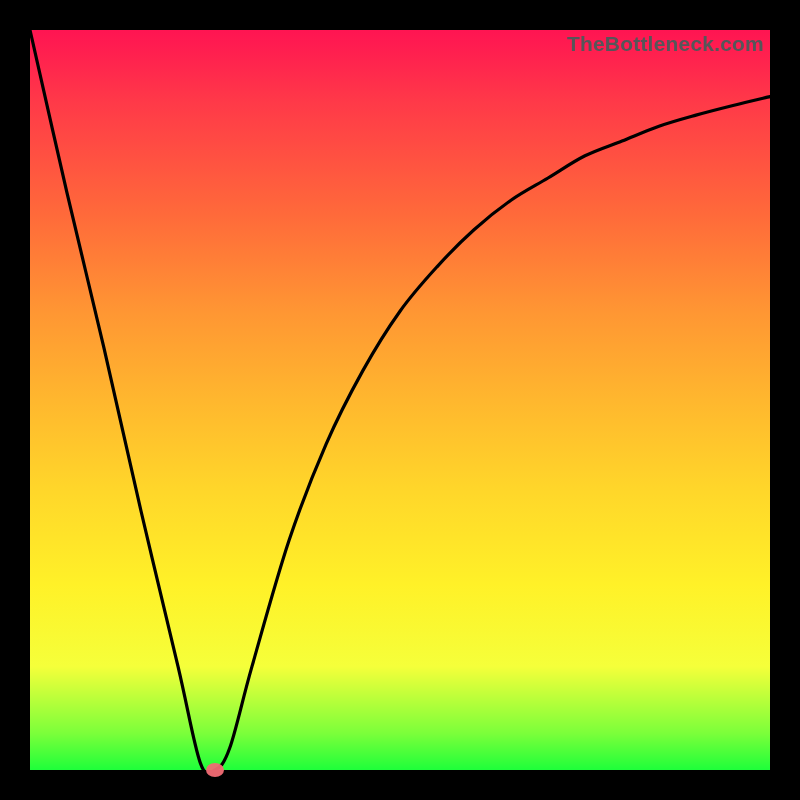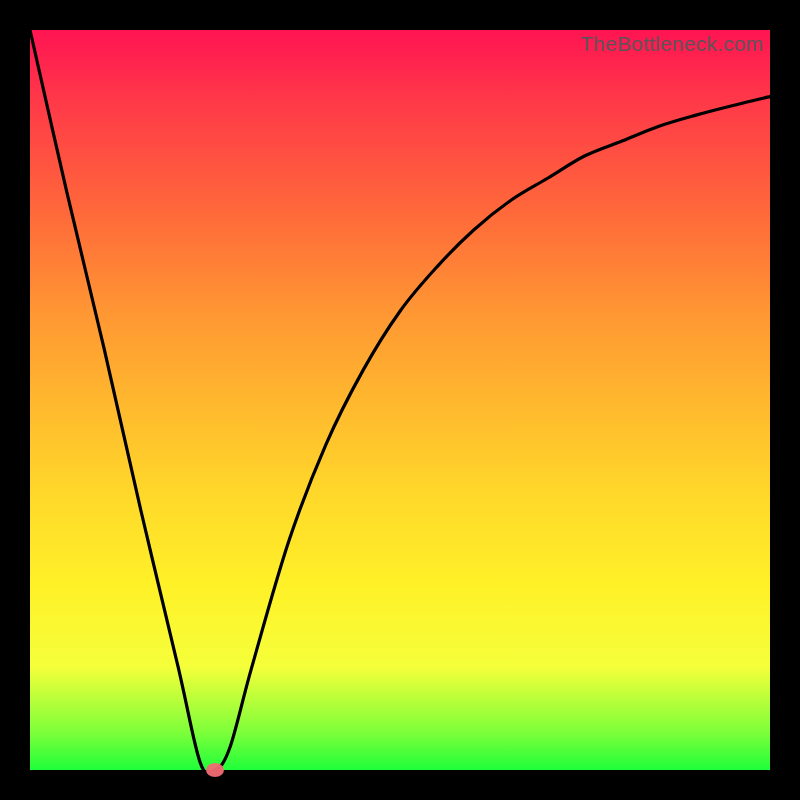--- a/index.html
+++ b/index.html
@@ -9,20 +9,21 @@
     height: 800px;
     overflow: hidden;
     background: #000;
     font-family: Arial, Helvetica, sans-serif;
   }
   .frame {
     position: relative;
     width: 800px;
     height: 800px;
     background: #000;
+    font-weight: bold;
   }
   .plot-area {
     position: absolute;
     left: 30px;
     top: 30px;
     width: 740px;
     height: 740px;
     background: linear-gradient(
       to bottom,
       #ff1452 0%,

